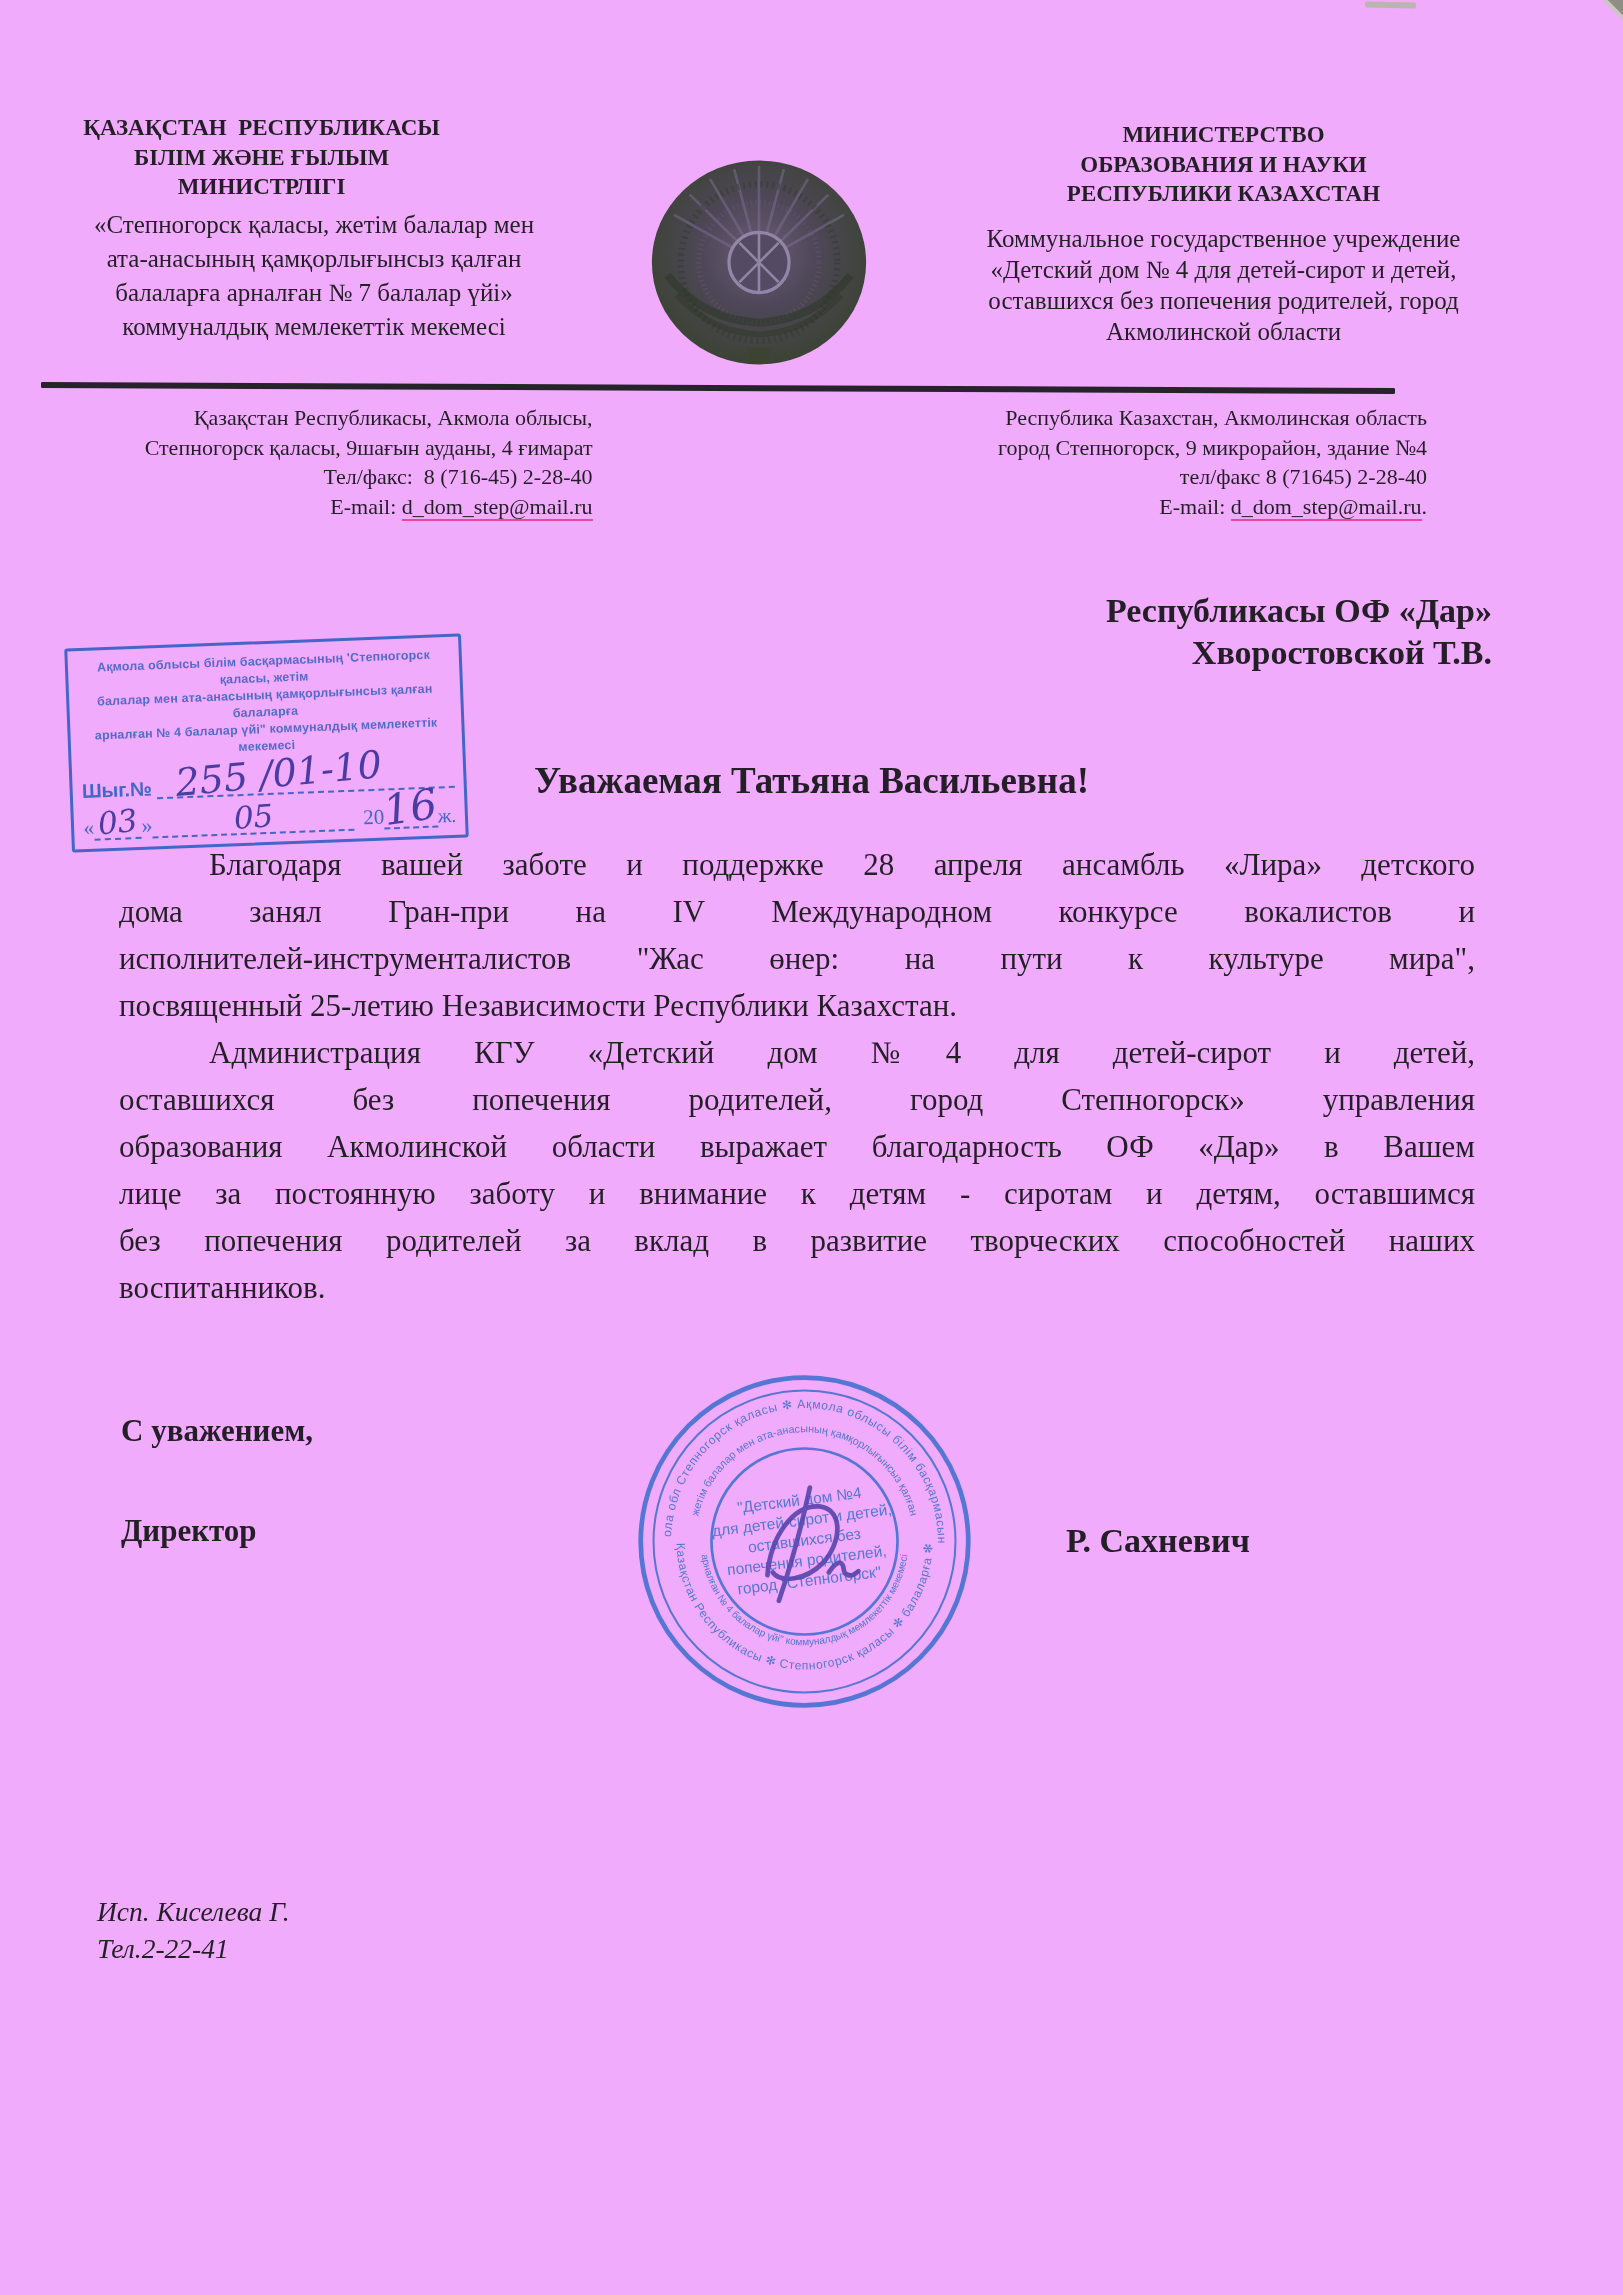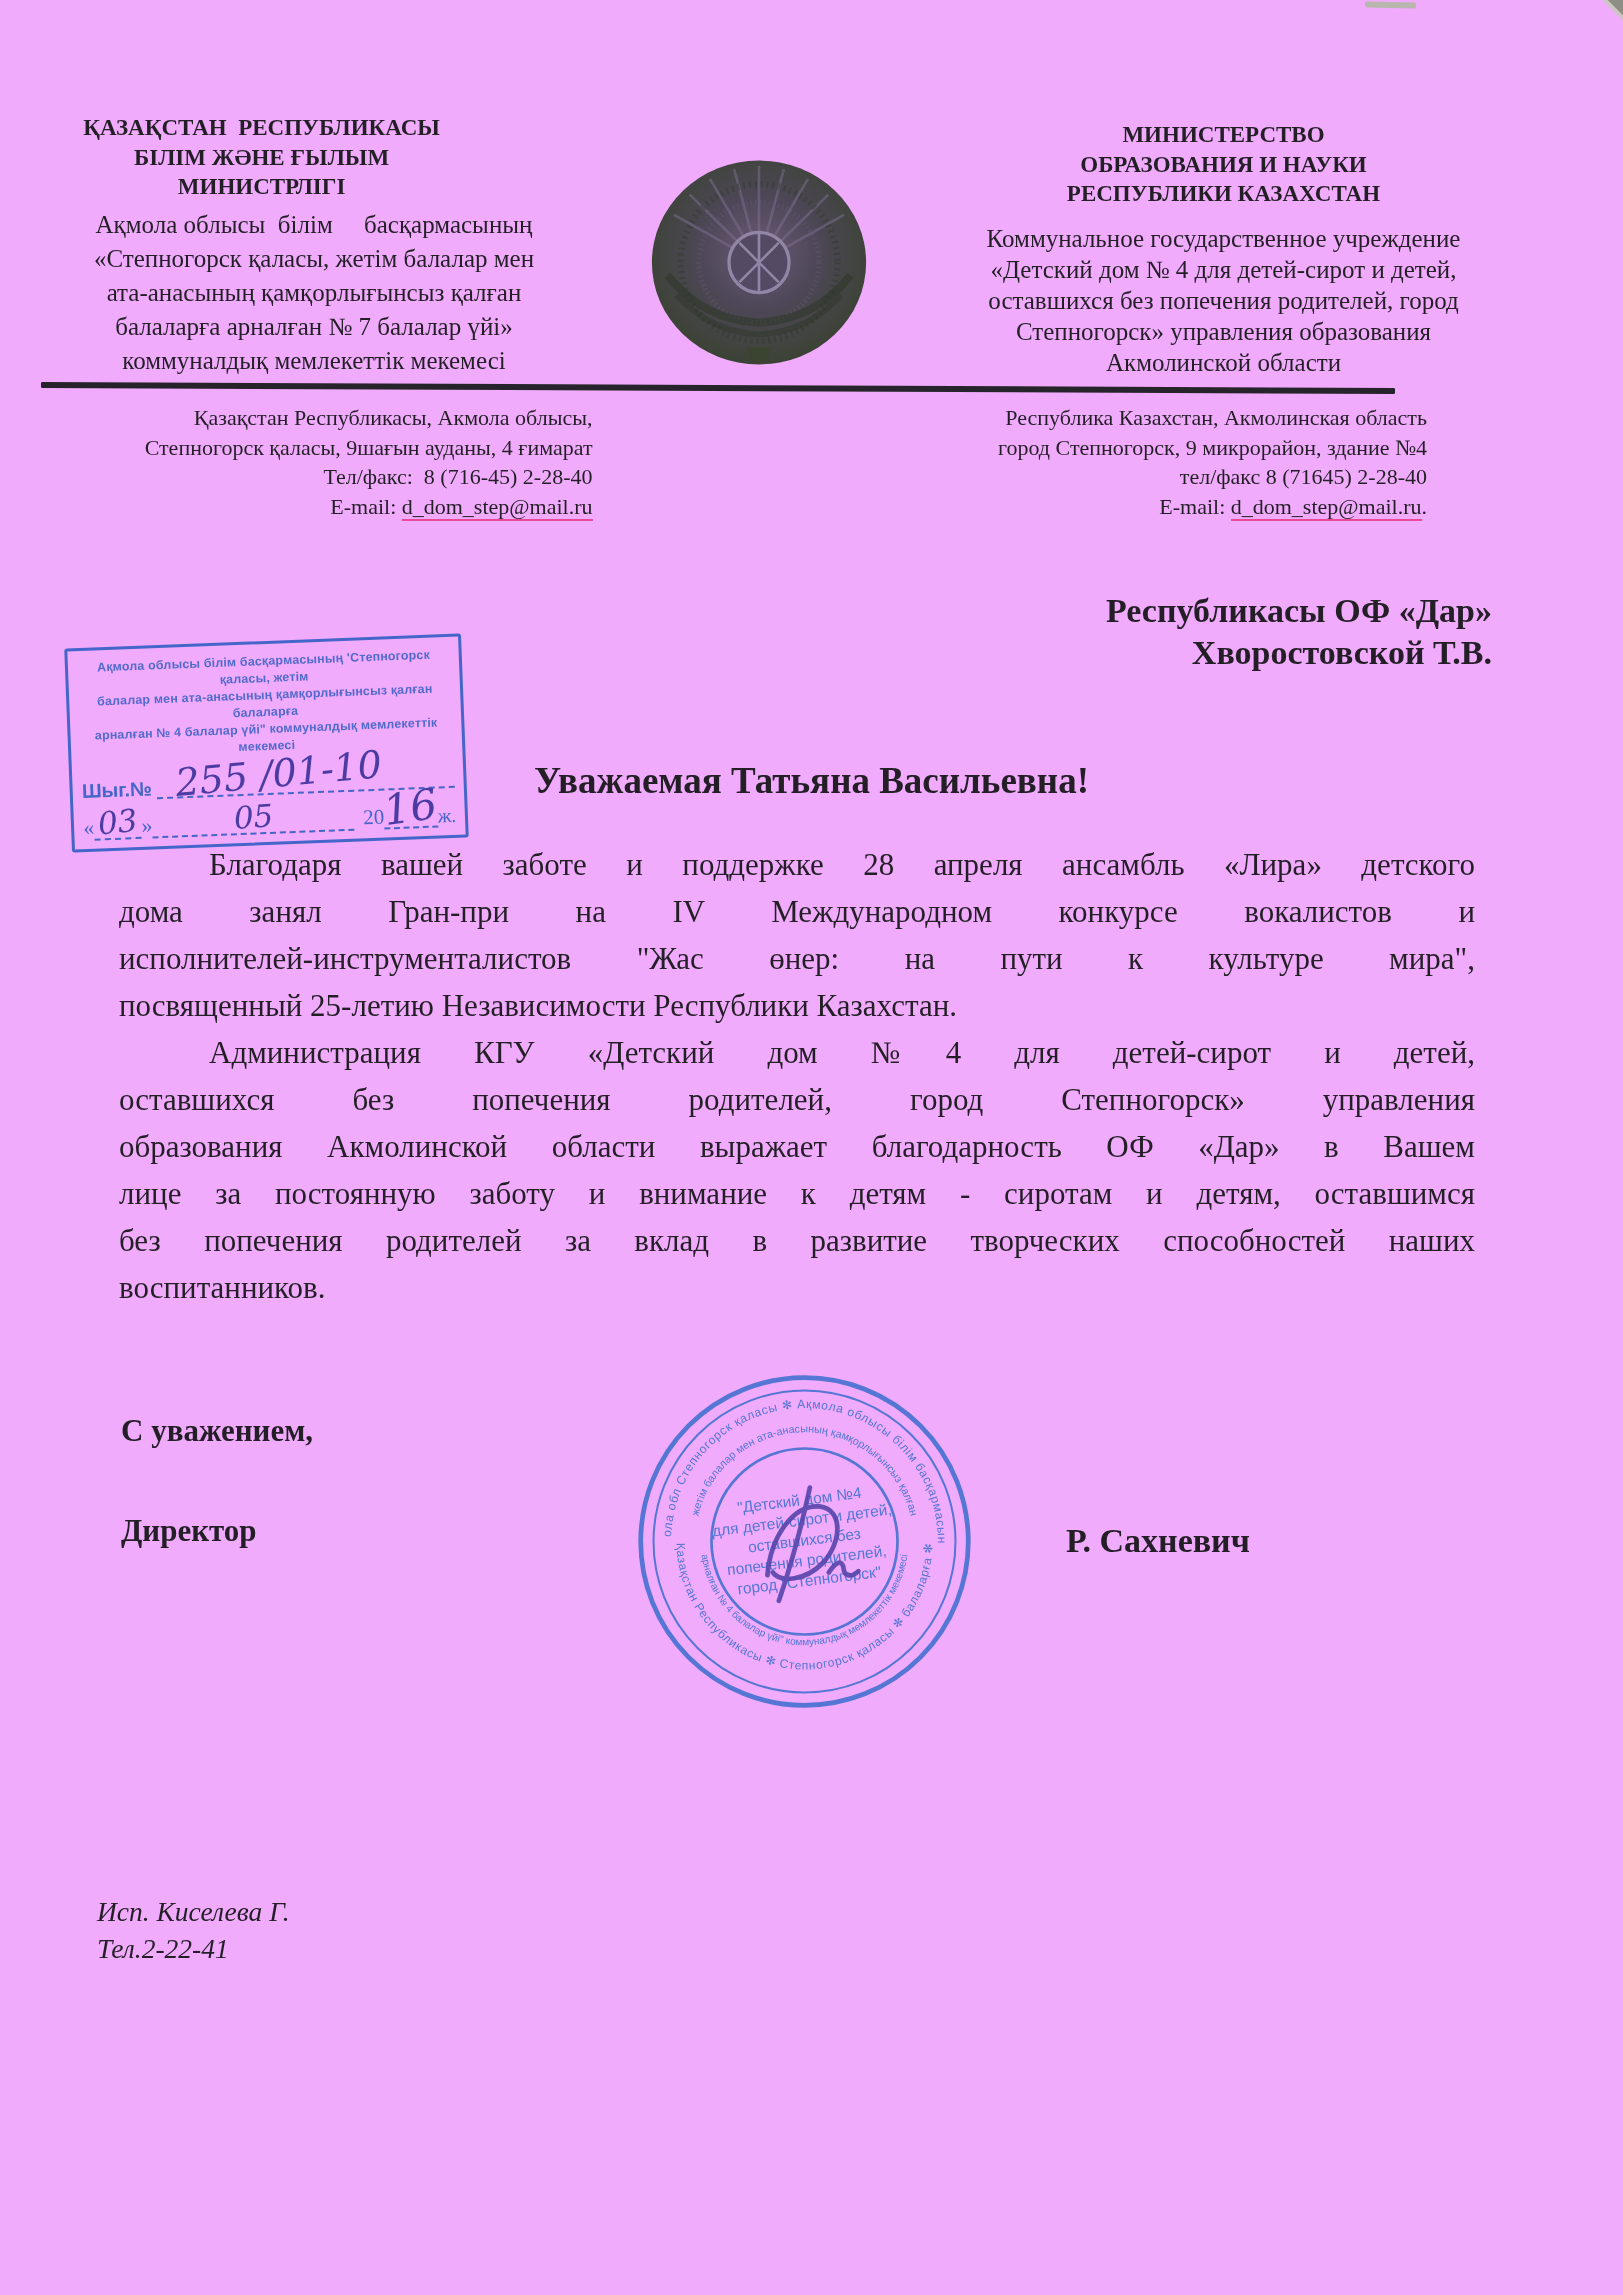--- a/index.html
+++ b/index.html
@@ -84,21 +84,21 @@
 </head>
 <body>
 
 <div class="page">
 
   <div class="artifact corner-fold"></div>
   <div class="artifact top-smudge"></div>
 
   <div class="col col-left">
     <div class="ministry pre"><div>ҚАЗАҚСТАН  РЕСПУБЛИКАСЫ</div><div>БІЛІМ ЖӘНЕ ҒЫЛЫМ</div><div>МИНИСТРЛІГІ</div></div>
-    <div class="orgname pre"><div>Ақмола облысы  білім     басқармасының</div><div>«Степногорск қаласы, жетім балалар мен</div><div>ата-анасының қамқорлығынсыз қалған</div><div>балаларға арналған № 7 балалар үйі»</div><div>коммуналдық мемлекеттік мекемесі</div></div>
+    <div class="orgname pre"><div>«Степногорск қаласы, жетім балалар мен</div><div>ата-анасының қамқорлығынсыз қалған</div><div>балаларға арналған № 7 балалар үйі»</div><div>коммуналдық мемлекеттік мекемесі</div></div>
   </div>
 
   <div class="emblem">
     <svg width="224" height="209" viewBox="0 0 342 320">
       <defs>
         <radialGradient id="emb" cx="50%" cy="45%" r="60%">
           <stop offset="0%" stop-color="#6b5c78"></stop>
           <stop offset="45%" stop-color="#4e4758"></stop>
           <stop offset="100%" stop-color="#38422e"></stop>
         </radialGradient>
@@ -124,21 +124,21 @@
         <line x1="141" y1="130" x2="201" y2="190"></line>
         <line x1="141" y1="190" x2="201" y2="130"></line>
         <line x1="171" y1="114" x2="171" y2="206"></line>
       </g>
       <path d="M 151,290 L 191,290 L 181,312 L 161,312 Z" fill="#39442f" opacity="0.85"></path>
     </svg>
   </div>
 
   <div class="col col-right">
     <div class="ministry pre"><div>МИНИСТЕРСТВО</div><div>ОБРАЗОВАНИЯ И НАУКИ</div><div>РЕСПУБЛИКИ КАЗАХСТАН</div></div>
-    <div class="orgname pre"><div>Коммунальное государственное учреждение</div><div>«Детский дом № 4 для детей-сирот и детей,</div><div>оставшихся без попечения родителей, город</div><div>Степногорск» управления образования</div><div>Акмолинской области</div></div>
+    <div class="orgname pre"><div>Коммунальное государственное учреждение</div><div>«Детский дом № 4 для детей-сирот и детей,</div><div>оставшихся без попечения родителей, город</div><div>Акмолинской области</div></div>
   </div>
 
   <div class="divider"></div>
 
   <div class="contact contact-left">
     <div class="pre"><div>Қазақстан Республикасы, Акмола облысы,</div><div>Степногорск қаласы, 9шағын ауданы, 4 ғимарат</div><div>Тел/факс:  8 (716-45) 2-28-40</div></div>
     <div><span>E-mail: </span><span class="email">d_dom_step@mail.ru</span><span></span></div>
   </div>
 
   <div class="contact contact-right">

